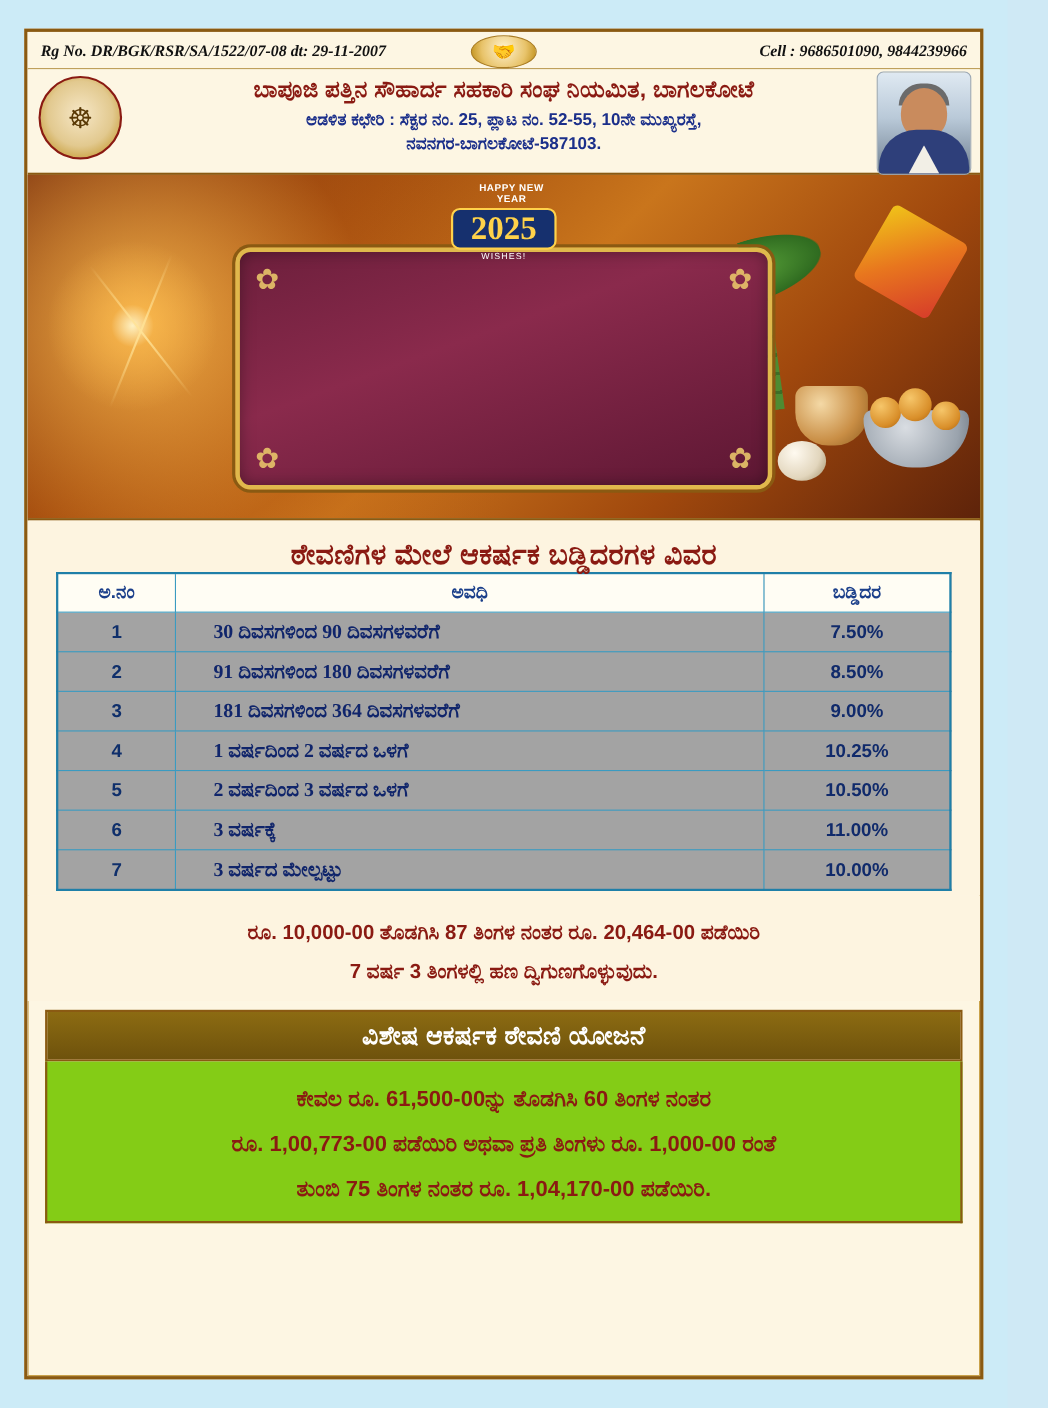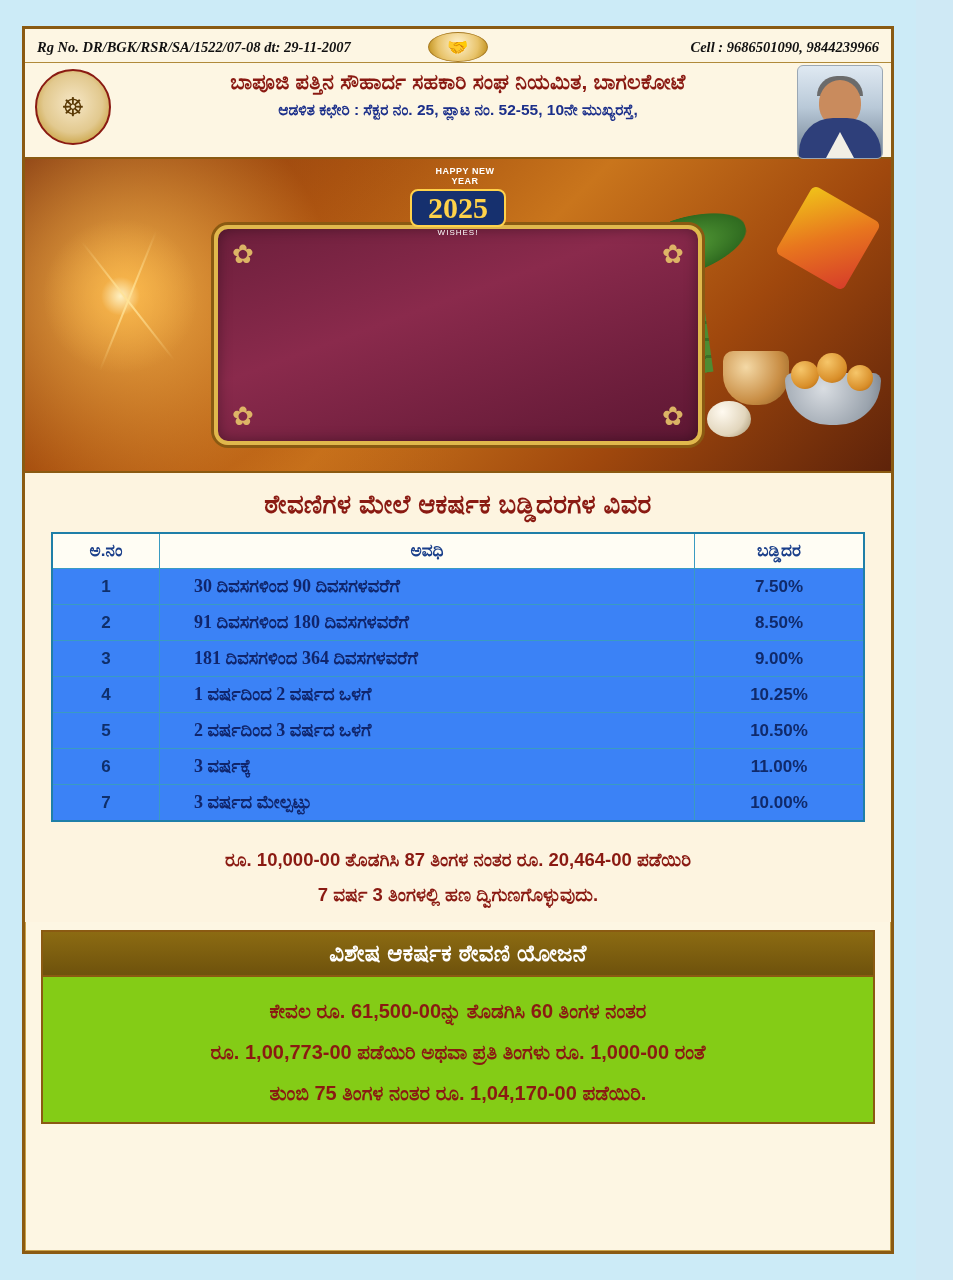--- a/index.html
+++ b/index.html
@@ -349,27 +349,27 @@
   
   .rates-wrap {
     padding: 10px 26px 4px 26px;
     background: #fdf4e0;
   }
   .rates-title {
     text-align: center;
     font-size: 26px;
     font-weight: bold;
     color: #8a1a12;
-    margin: 6px 0 12px 0;
+    margin: 6px 0 0 0;
     letter-spacing: .3px;
   }
   table.rates {
     width: 100%;
     border-collapse: collapse;
-    background: #3b82f6;
+    background: #a3a3a3;
     border: 2px solid #1f7fa8;
   }
   table.rates th, table.rates td {
     border: 1px solid #3a9bc1;
     padding: 7px 6px;
     text-align: center;
     font-size: 17px;
     color: #102a6b;
     font-weight: bold;
   }
@@ -446,20 +446,21 @@
     <div class="org-head">
       <div class="logo-left">☸</div>
       <div class="photo-right">
         <div class="hair"></div>
         <div class="face"></div>
         <div class="body"></div>
         <div class="shirt"></div>
       </div>
       <div class="org-name">ಬಾಪೂಜಿ ಪತ್ತಿನ ಸೌಹಾರ್ದ ಸಹಕಾರಿ ಸಂಘ ನಿಯಮಿತ, ಬಾಗಲಕೋಟೆ</div>
       <div class="org-addr1">ಆಡಳಿತ ಕಛೇರಿ : ಸೆಕ್ಟರ ನಂ. 25, ಪ್ಲಾಟ ನಂ. 52-55, 10ನೇ ಮುಖ್ಯರಸ್ತೆ,</div>
+      <div class="org-addr2">ನವನಗರ-ಬಾಗಲಕೋಟೆ-587103.</div>
     </div>
 
     <div class="banner">
       <div class="spark"></div>
 
       <div class="ny-badge">
         <div class="ny-top">HAPPY NEW YEAR</div>
         <div class="ny-year">2025</div>
         <div class="ny-sub">WISHES!</div>
       </div>

